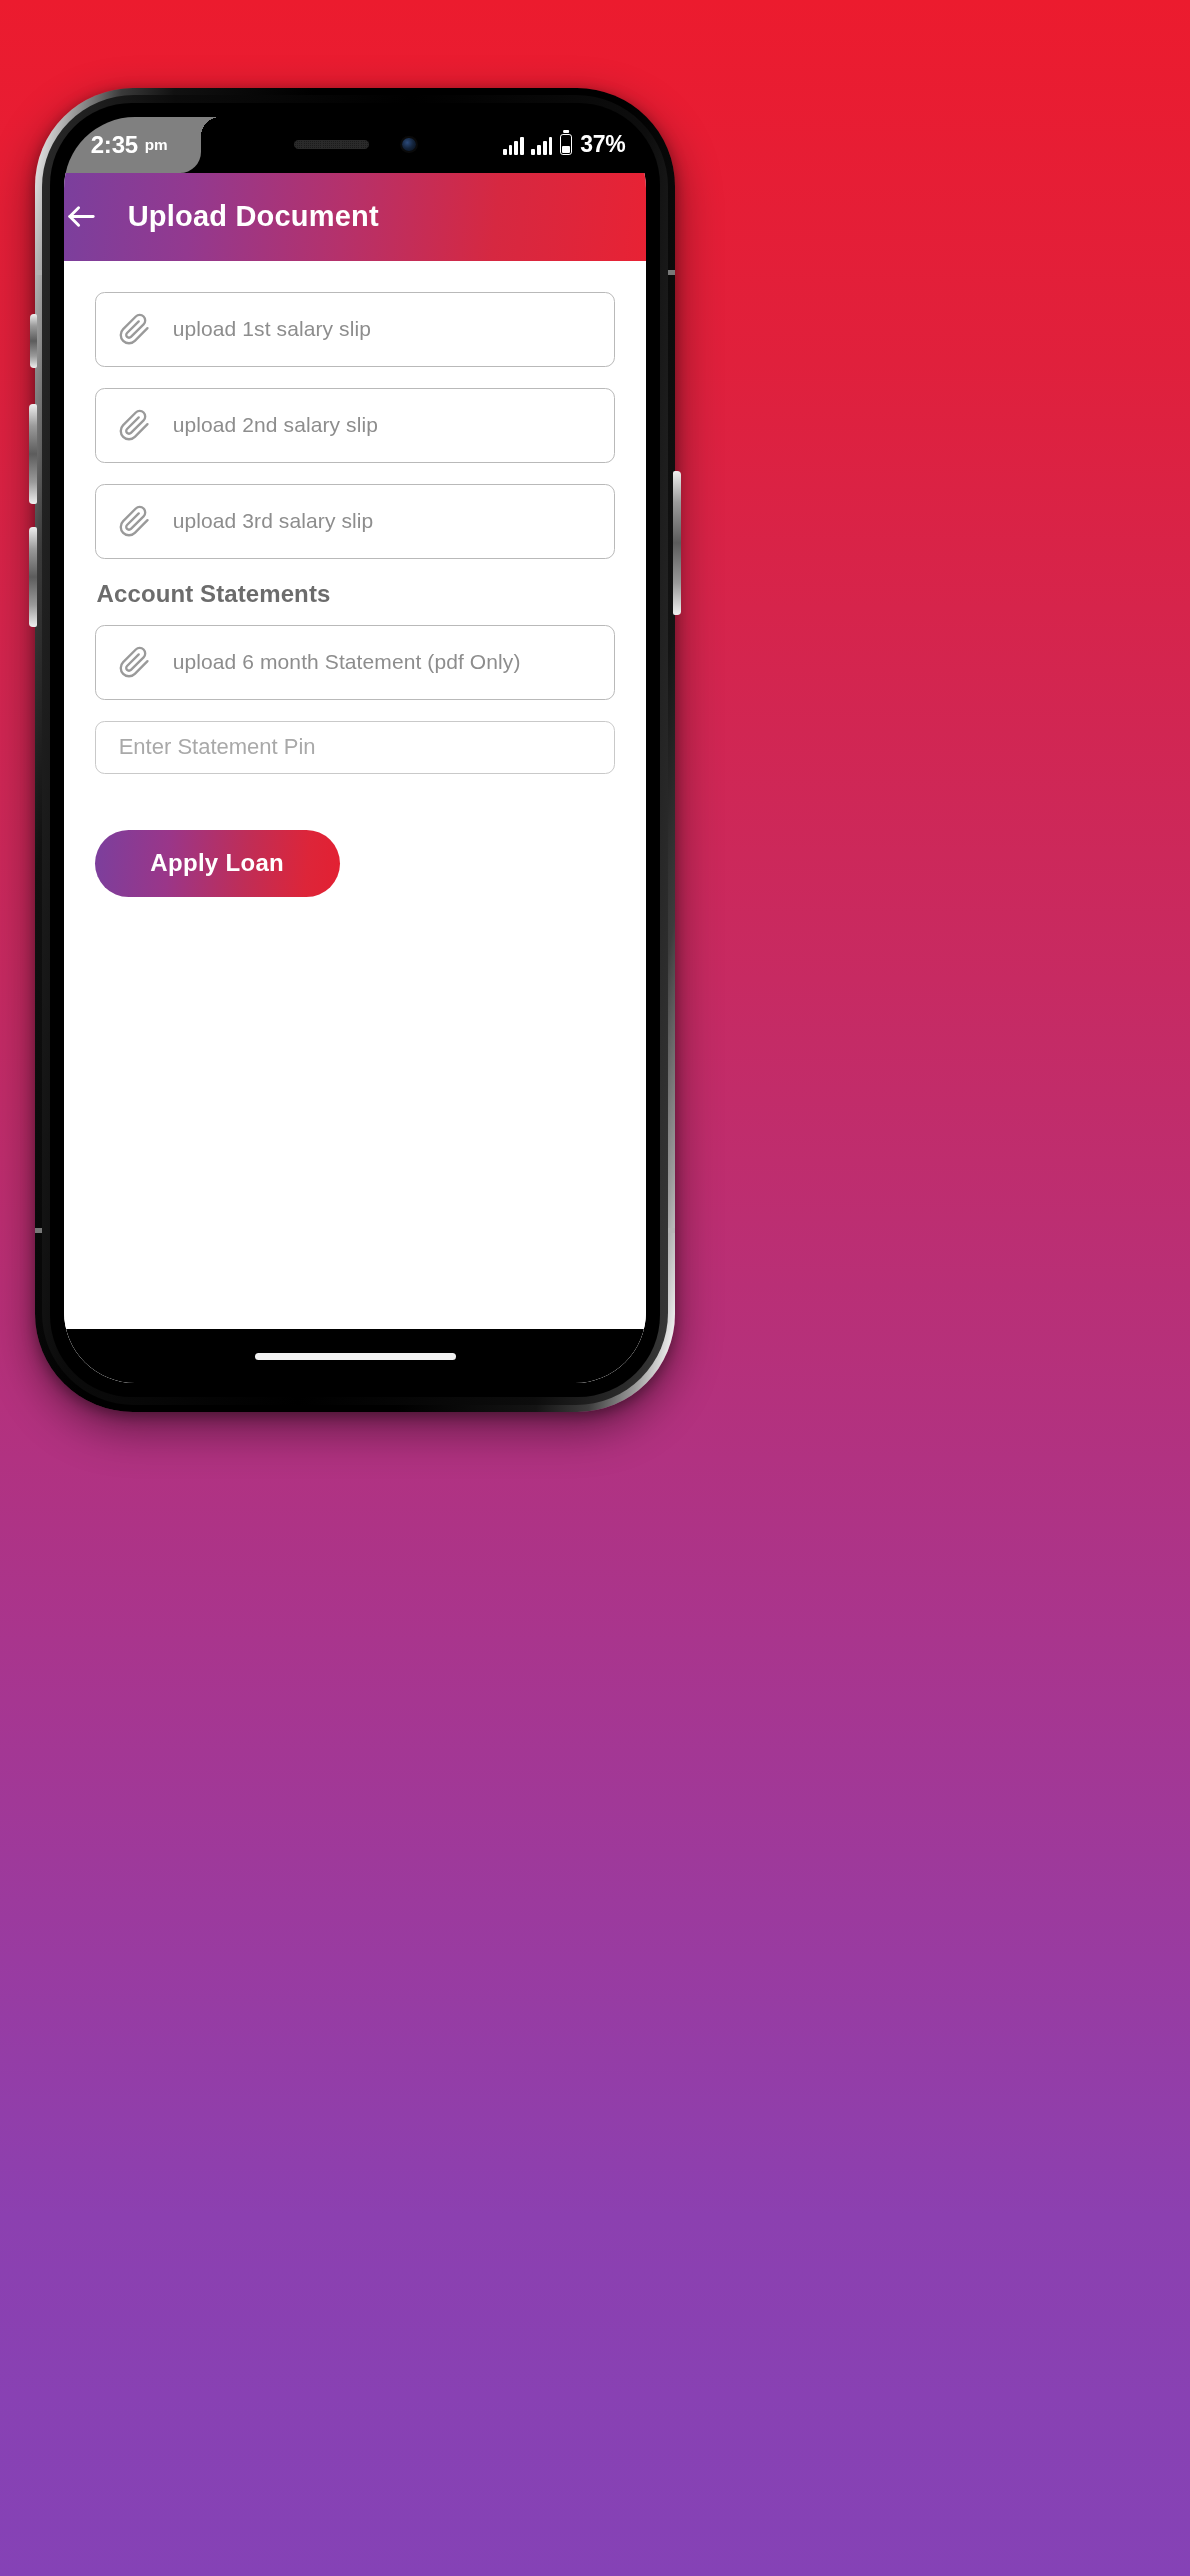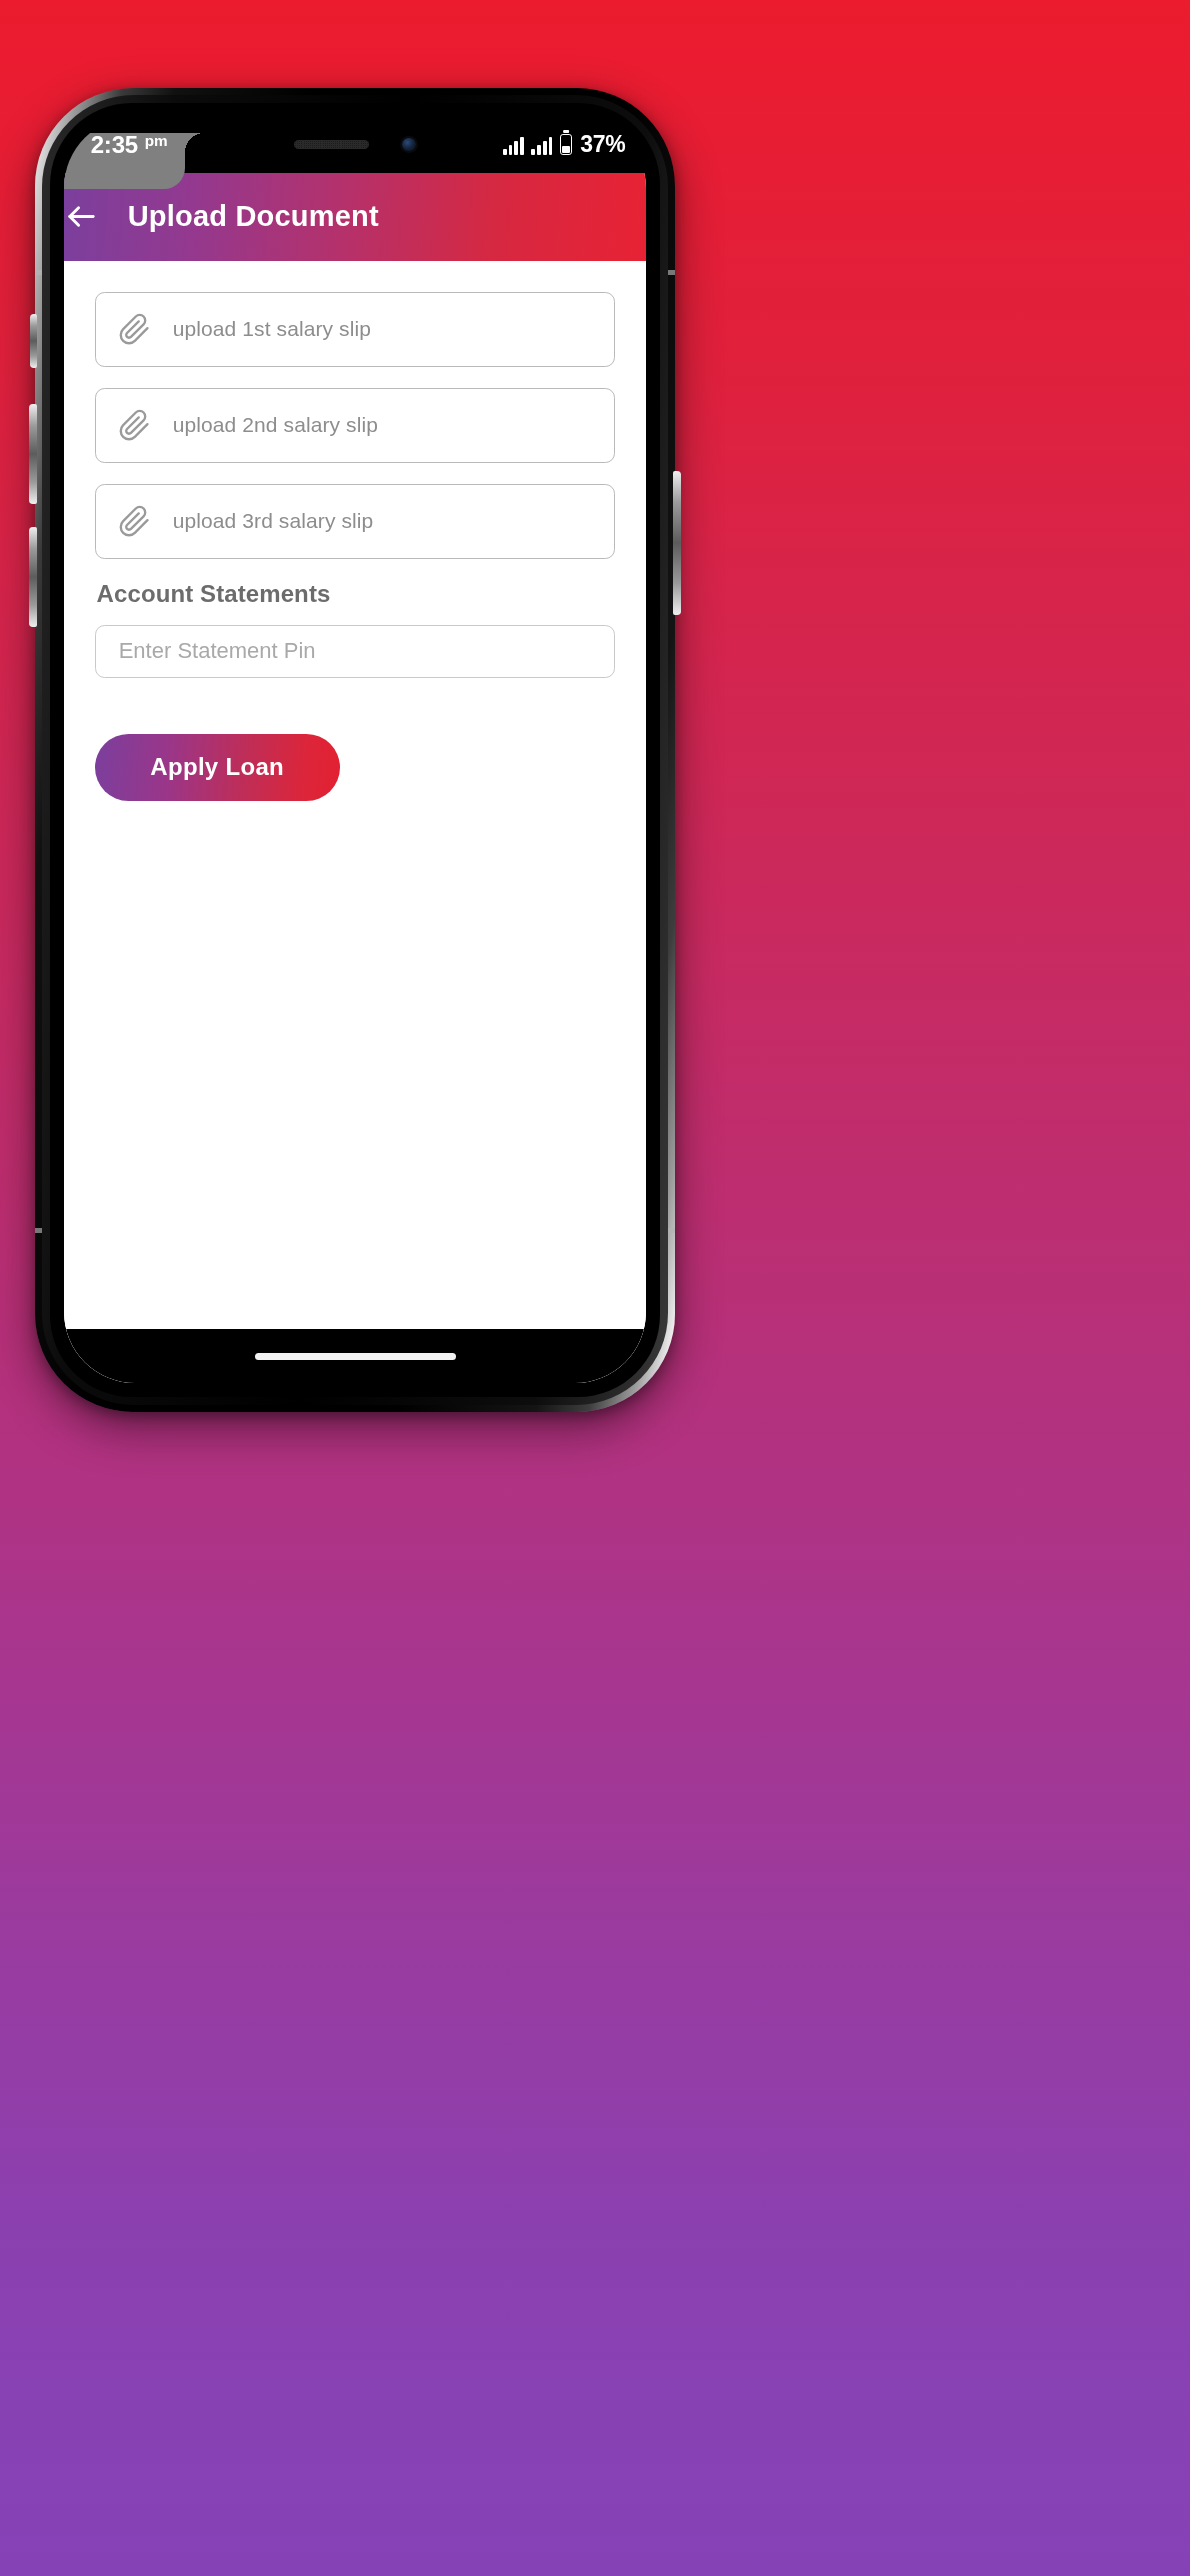--- a/index.html
+++ b/index.html
@@ -86,27 +86,26 @@
     background: #000;
     display: flex;
     align-items: center;
     z-index: 4;
   }
 
   .status-left {
     position: absolute;
     left: 0; top: 0;
     height: 56px;
-    padding: 0 17px 0 27px;
-    display: flex;
-    align-items: flex-start;
+    padding: 0 33px 0 27px;
+    display: flex;
+    align-items: center;
     gap: 6.7px;
     background: #808080;
     border-bottom-right-radius: 21px;
-    margin-top: 16px;
   }
   .status-left::after {
     content: "";
     position: absolute;
     right: -19px;
     top: 0;
     width: 19px;
     height: 19px;
     background: #808080;
     -webkit-mask-image: radial-gradient(circle 19px at 19px 19px, transparent 0 19px, #000 19px);
@@ -454,20 +453,28 @@
             <span class="clip-icon">
               <svg width="33" height="33" viewBox="0 0 24 24" fill="none" stroke="#9a9a9a" stroke-width="1.7" stroke-linecap="round" stroke-linejoin="round">
                 <path d="M21.44 11.05l-9.19 9.19a6 6 0 0 1-8.49-8.49l9.19-9.19a4 4 0 0 1 5.66 5.66l-9.2 9.19a2 2 0 0 1-2.83-2.83l8.49-8.48"></path>
               </svg>
             </span>
             <span class="upload-text">upload 3rd salary slip</span>
           </div>
 
           <div class="section-label">Account Statements</div>
 
+          <div class="upload-field">
+            <span class="clip-icon">
+              <svg width="33" height="33" viewBox="0 0 24 24" fill="none" stroke="#9a9a9a" stroke-width="1.7" stroke-linecap="round" stroke-linejoin="round">
+                <path d="M21.44 11.05l-9.19 9.19a6 6 0 0 1-8.49-8.49l9.19-9.19a4 4 0 0 1 5.66 5.66l-9.2 9.19a2 2 0 0 1-2.83-2.83l8.49-8.48"></path>
+              </svg>
+            </span>
+            <span class="upload-text">upload 6 month Statement (pdf Only)</span>
+          </div>
 
 
           <div class="pin-field">
             <input type="text" placeholder="Enter Statement Pin" style="">
           </div>
 
           <div class="apply-wrap">
             <button class="apply-btn">Apply Loan</button>
           </div>
 

